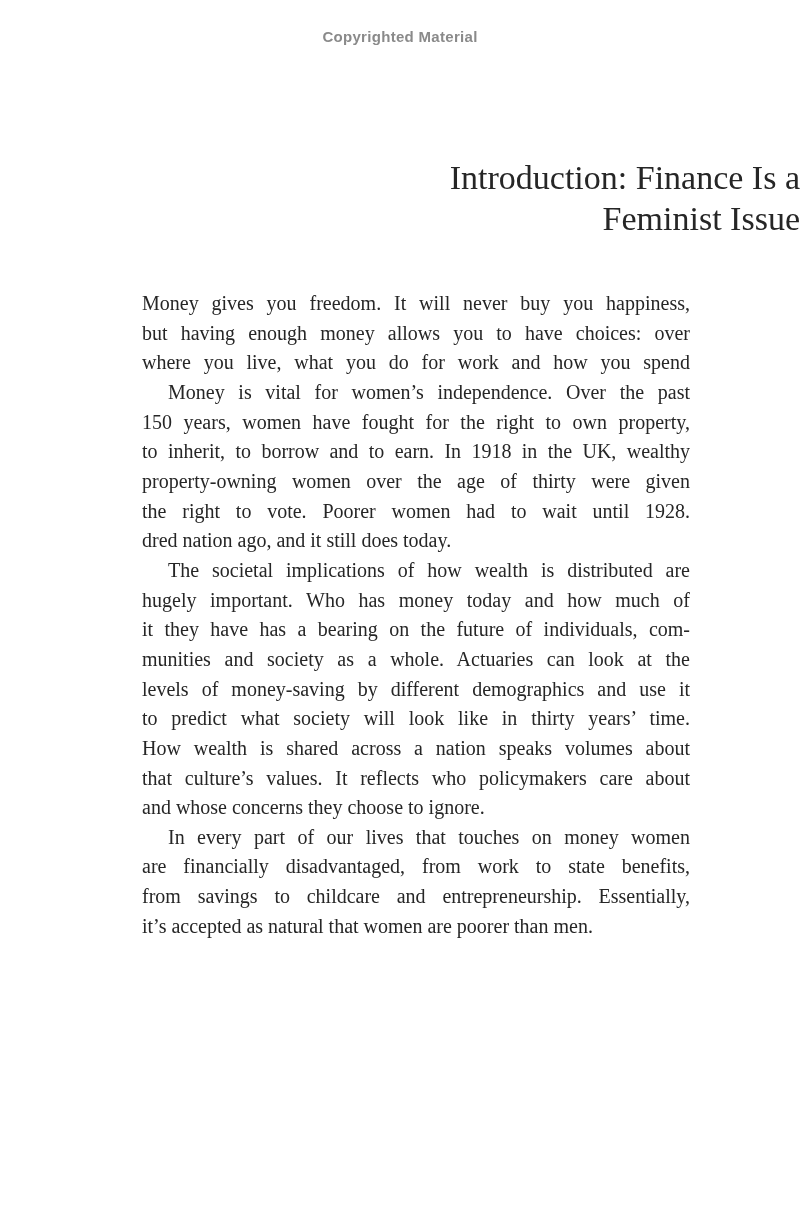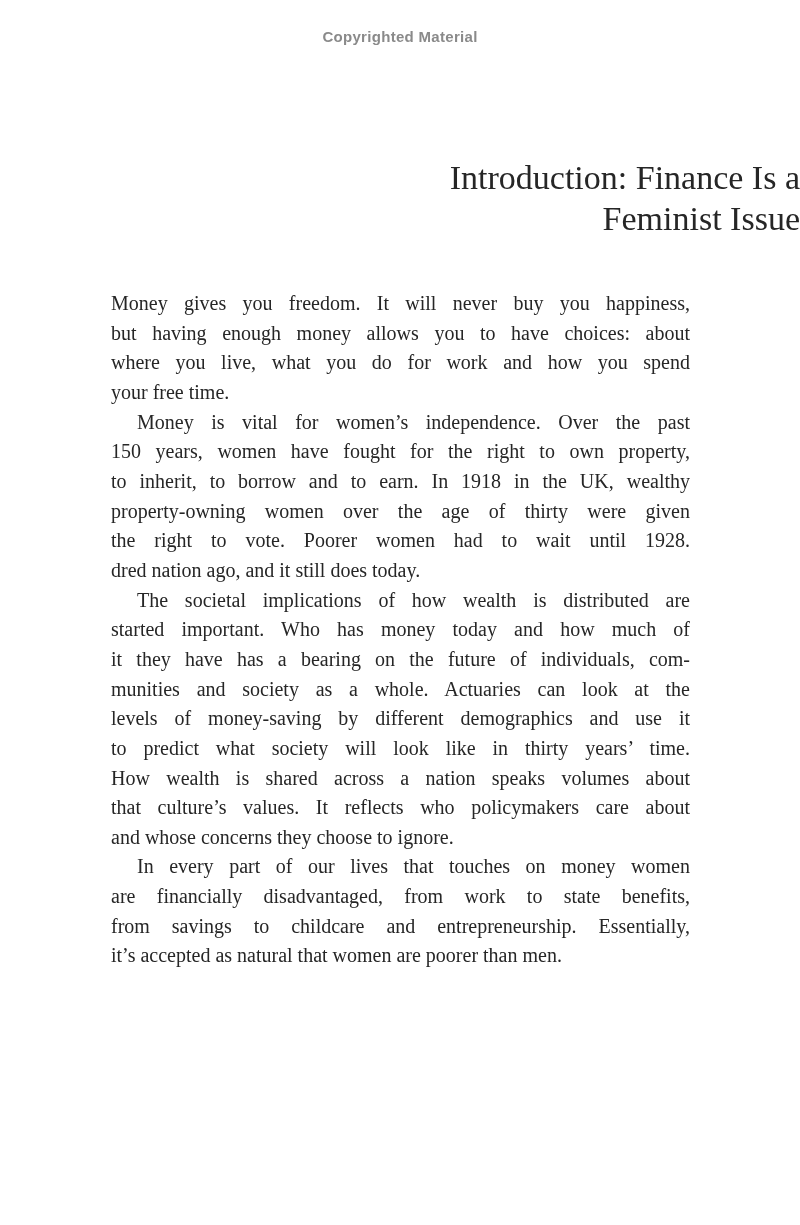--- a/index.html
+++ b/index.html
@@ -48,20 +48,21 @@
     width: 579px;
     font-family: "Liberation Serif", "DejaVu Serif", serif;
     font-size: 20px;
     line-height: 29.65px;
     color: var(--text-color);
   }
   .line {
     text-align: justify;
     text-align-last: justify;
     white-space: normal;
+    margin-left: 31px;
   }
   .line.last { text-align-last: left; }
   .line.indent { text-indent: 26px; }
   .page-number {
     position: absolute;
     left: 0;
     width: 100%;
     top: 1095px;
     text-align: center;
     font-family: "Liberation Serif", "DejaVu Serif", serif;
@@ -77,35 +78,34 @@
   <div class="notice notice-top">Copyrighted Material</div>
 
   <div class="chapter-title">
     <div>Introduction: Finance Is a</div>
     <div>Feminist Issue</div>
   </div>
 
   <div class="body-text">
       <div>
         <div class="line">Money gives you freedom. It will never buy you happiness,</div>
-        <div class="line">but having enough money allows you to have choices: about</div>
+        <div class="line">but having enough money allows you to have choices: over</div>
         <div class="line">where you live, what you do for work and how you spend</div>
-        <div class="line last">your free time.</div>
       </div>
       <div>
         <div class="line indent">Money is vital for women’s independence. Over the past</div>
         <div class="line">150 years, women have fought for the right to own property,</div>
         <div class="line">to inherit, to borrow and to earn. In 1918 in the UK, wealthy</div>
         <div class="line">property-owning women over the age of thirty were given</div>
         <div class="line">the right to vote. Poorer women had to wait until 1928.</div>
         <div class="line last">dred nation ago, and it still does today.</div>
       </div>
       <div>
         <div class="line indent">The societal implications of how wealth is distributed are</div>
-        <div class="line">started important. Who has money today and how much of</div>
+        <div class="line">hugely important. Who has money today and how much of</div>
         <div class="line">it they have has a bearing on the future of individuals, com-</div>
         <div class="line">munities and society as a whole. Actuaries can look at the</div>
         <div class="line">levels of money-saving by different demographics and use it</div>
         <div class="line">to predict what society will look like in thirty years’ time.</div>
         <div class="line">How wealth is shared across a nation speaks volumes about</div>
         <div class="line">that culture’s values. It reflects who policymakers care about</div>
         <div class="line last">and whose concerns they choose to ignore.</div>
       </div>
       <div>
         <div class="line indent">In every part of our lives that touches on money women</div>

